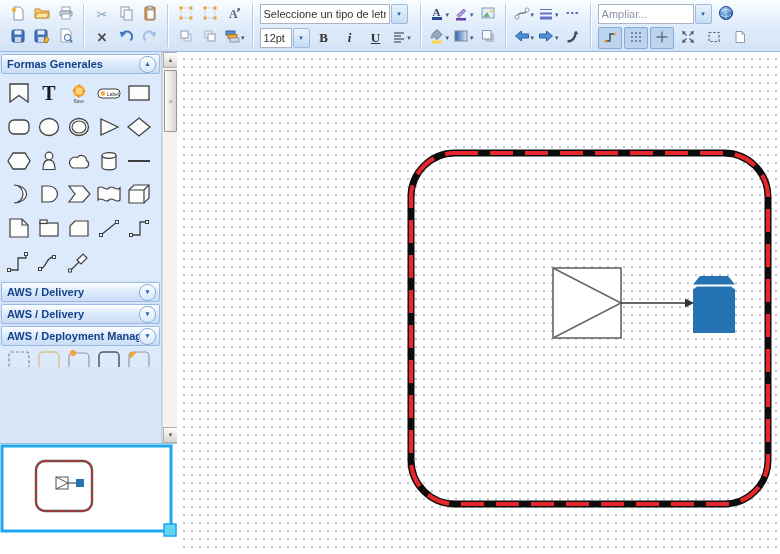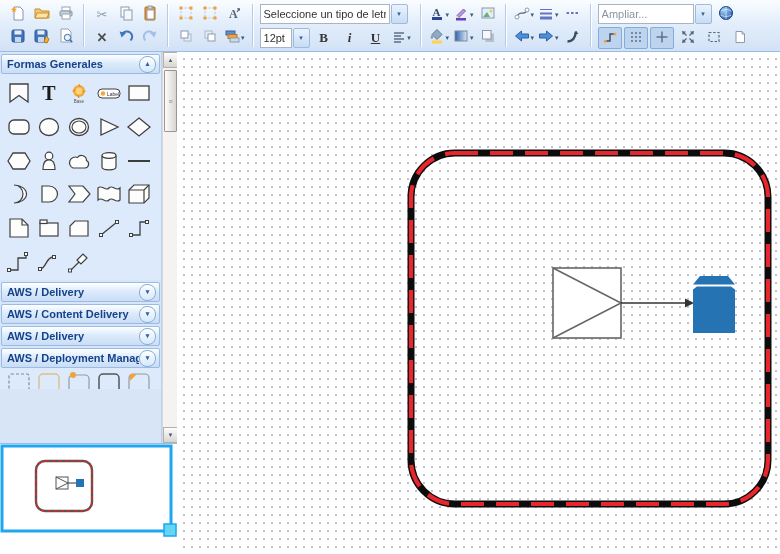--- a/index.html
+++ b/index.html
@@ -595,24 +595,20 @@
             <rect x="2.5" y="18" width="3" height="3" fill="#fff" stroke="#404040"></rect>
           </svg>
         </div>
     </div>
 
     <div class="acc-header">
       <span>AWS / Delivery</span>
       <span class="coll-btn">▾</span>
     </div>
     <div class="acc-header">
-      <span>AWS / Content Delivery</span>
-      <span class="coll-btn">▾</span>
-    </div>
-    <div class="acc-header">
       <span>AWS / Delivery</span>
       <span class="coll-btn">▾</span>
     </div>
     <div class="acc-header">
       <span style="white-space:nowrap;overflow:hidden">AWS / Deployment Management</span>
       <span class="coll-btn">▾</span>
     </div>
 
     <div class="groups-row">
       <div class="shape-cell" style="width:26px">

